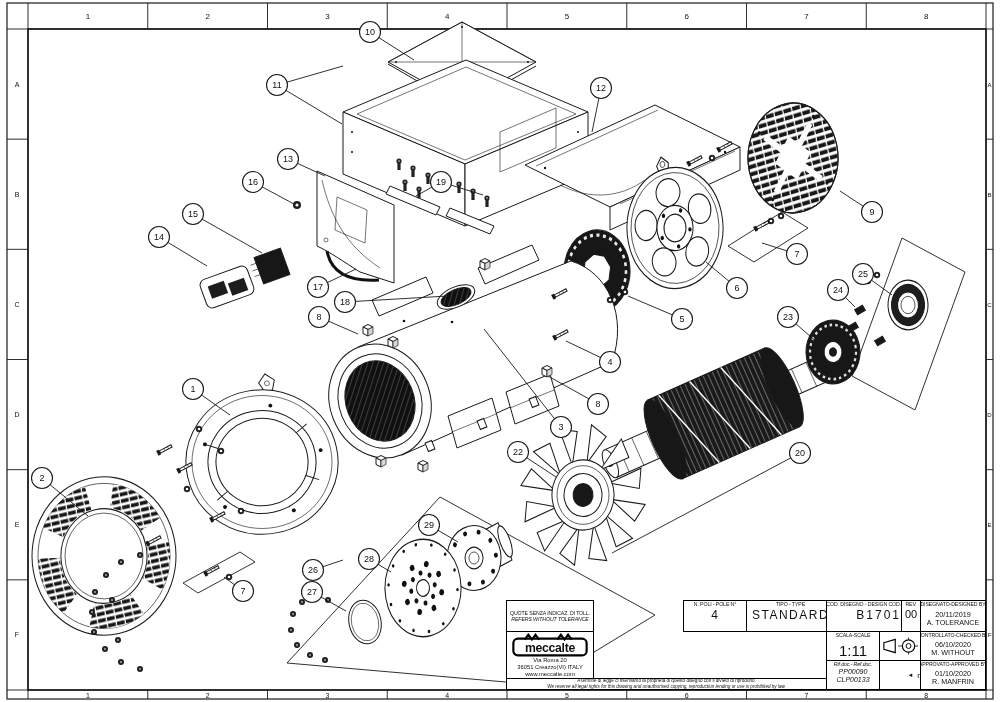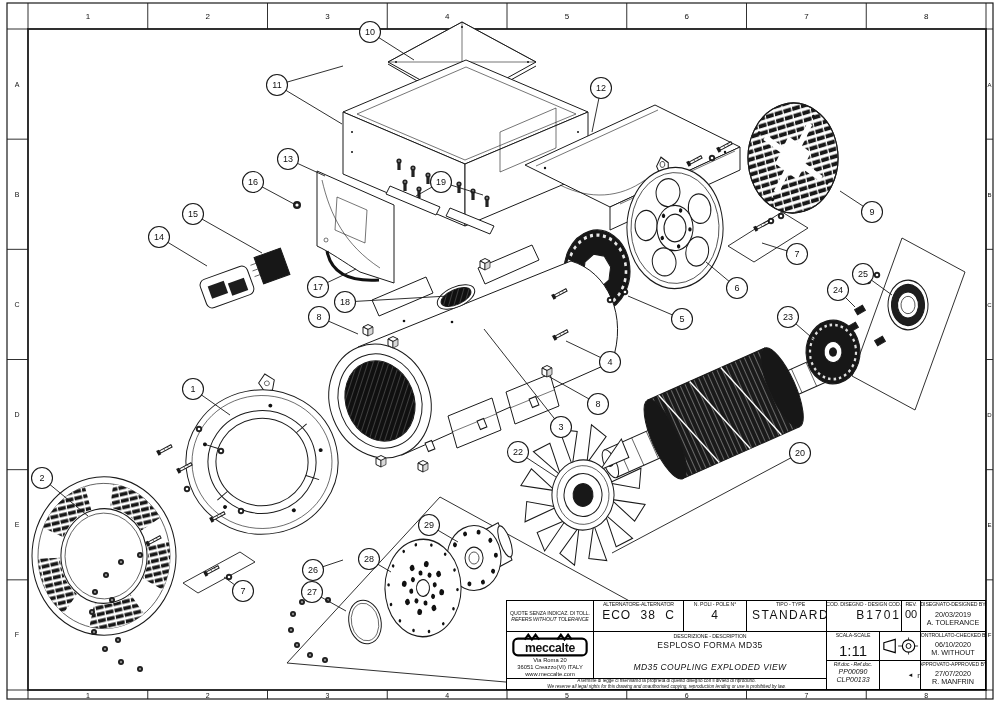--- a/index.html
+++ b/index.html
@@ -632,67 +632,58 @@
       </g>
 </svg>
 
 
 <div style="position:absolute;left:506px;top:600px;width:480px;height:90px;">
 
   <div class="tb-cell" style="left:0;top:0;width:88px;height:32px;justify-content:center;">
     <div class="tb-lab">QUOTE SENZA INDICAZ. DI TOLL.</div>
     <div class="tb-lab tb-lab-it">REFERS WITHOUT TOLERANCE</div>
   </div>
-  <div class="tb-cell" style="left:87px;top:0;width:91px;height:32px;">
-    <div class="tb-lab">ALTERNATORE-ALTERNATOR</div>
-    <div class="tb-big" style="word-spacing:5px;">ECO  38 C</div>
-  </div>
   <div class="tb-cell" style="left:177px;top:0;width:64px;height:32px;">
     <div class="tb-lab">N. POLI - POLE N°</div>
     <div class="tb-big">4</div>
   </div>
   <div class="tb-cell" style="left:240px;top:0;width:89px;height:32px;">
     <div class="tb-lab">TIPO - TYPE</div>
     <div class="tb-big" style="letter-spacing:1.5px;">STANDARD</div>
   </div>
   <div class="tb-cell" style="left:320px;top:0;width:76px;height:32px;align-items:flex-end;">
     <div class="tb-lab">COD. DISEGNO - DESIGN COD.</div>
     <div class="tb-big" style="letter-spacing:2px;">B1701</div>
   </div>
   <div class="tb-cell" style="left:395px;top:0;width:20px;height:44px;">
     <div class="tb-lab">REV.</div>
     <div style="font-size:11px;">00</div>
   </div>
   <div class="tb-cell" style="left:414px;top:0;width:66px;height:32px;">
     <div class="tb-lab">DISEGNATO-DESIGNED BY</div>
-    <div class="tb-date" style="margin-top:3px;">20/03/2019</div>
+    <div class="tb-date" style="margin-top:3px;">20/11/2019</div>
     <div class="tb-date">A. TOLERANCE</div>
   </div>
 
   <div class="tb-cell" style="left:0;top:31px;width:88px;height:48px;justify-content:space-between;">
     <svg width="76" height="24" viewBox="0 0 84 26" style="margin-top:1px;">
       <rect x="1.5" y="6" width="81" height="18.5" rx="5" fill="none" stroke="#000" stroke-width="2.4"></rect>
       <path d="M14,7 l4,-5.5 l4,5.5 l4,-5.5 l4,5.5 M50,7 l4,-5.5 l4,5.5 l4,-5.5 l4,5.5" fill="none" stroke="#000" stroke-width="2.2"></path>
       <text x="42" y="20.5" text-anchor="middle" font-size="13.5" font-weight="bold" letter-spacing="-0.3">meccalte</text>
     </svg>
     <div class="addr">Via Roma 20</div>
     <div class="addr">36051 Creazzo(VI) ITALY</div>
     <div class="addr">www.meccalte.com</div>
   </div>
 
   <div class="tb-cell" style="left:0;top:78px;width:321px;height:12px;justify-content:center;">
     <div class="legal">A termine di legge ci riserviamo la proprietà di questo disegno con il divieto di riprodurlo.</div>
     <div class="legal" style="font-style:italic;">We reserve all legal rights for this drawing and unauthorised copying, reproduction lending or use is prohibited by law.</div>
   </div>
 
-  <div class="tb-cell" style="left:87px;top:31px;width:234px;height:48px;justify-content:flex-start;">
-    <div class="tb-lab" style="margin-top:1px;">DESCRIZIONE - DESCRIPTION</div>
-    <div class="tb-mid">ESPLOSO FORMA MD35</div>
-    <div class="tb-mid" style="font-style:italic;margin-top:12px;">MD35 COUPLING EXPLODED VIEW</div>
-  </div>
 
   <div class="tb-cell" style="left:320px;top:31px;width:54px;height:30px;">
     <div class="tb-lab">SCALA-SCALE</div>
     <div style="font-size:15px;margin-top:3px;">1:11</div>
   </div>
   <div class="tb-cell" style="left:373px;top:31px;width:42px;height:30px;justify-content:center;">
     <svg width="38" height="20" viewBox="0 0 40 20">
       <polygon points="3,6.5 15,3 15,17 3,13.5" fill="#fff" stroke="#000" stroke-width="1.2"></polygon>
       <line x1="18" y1="10" x2="39" y2="10" stroke="#000" stroke-width=".8"></line>
       <line x1="29" y1="1" x2="29" y2="19" stroke="#000" stroke-width=".8"></line>
@@ -714,17 +705,17 @@
       <span class="arr">►</span>
     </div>
   </div>
   <div class="tb-cell" style="left:414px;top:31px;width:66px;height:30px;">
     <div class="tb-lab">CONTROLLATO-CHECKED BY</div>
     <div class="tb-date" style="margin-top:2px;">06/10/2020</div>
     <div class="tb-date">M. WITHOUT</div>
   </div>
   <div class="tb-cell" style="left:414px;top:60px;width:66px;height:30px;">
     <div class="tb-lab">APPROVATO-APPROVED BY</div>
-    <div class="tb-date" style="margin-top:2px;">27/07/2020</div>
+    <div class="tb-date" style="margin-top:2px;">01/10/2020</div>
     <div class="tb-date">R. MANFRIN</div>
   </div>
 </div>
 </div>
 
 </body></html>

